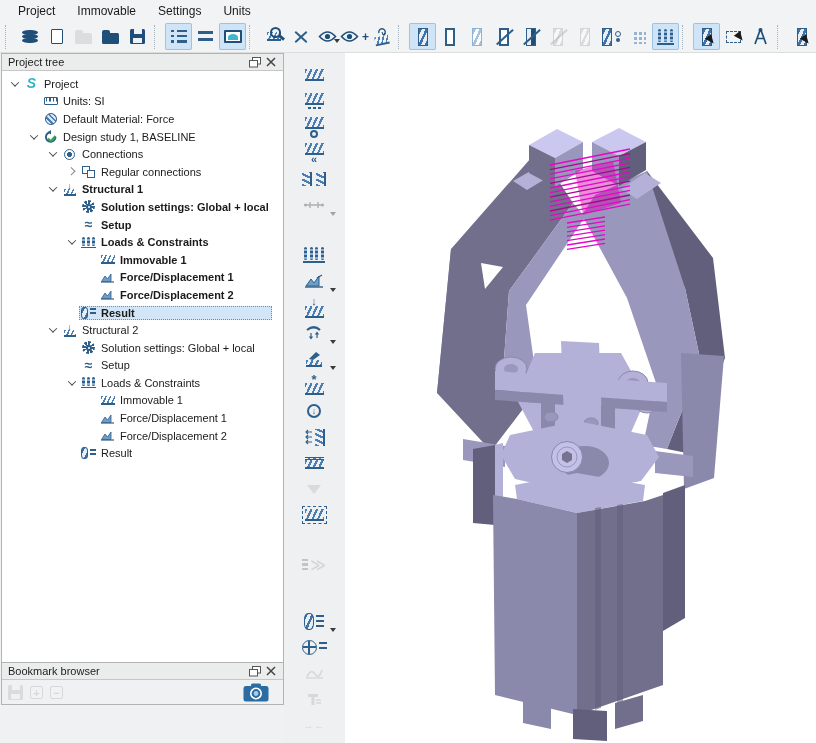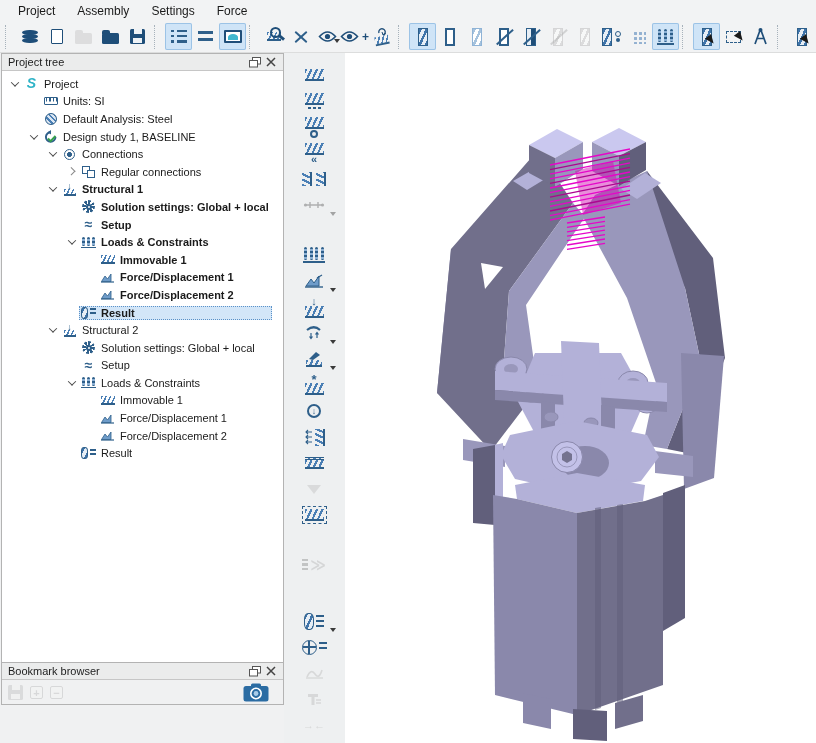--- a/index.html
+++ b/index.html
@@ -124,23 +124,23 @@
   .sqB{position:absolute;right:0;bottom:0;width:8px;height:8px;border:1.6px solid #2e5f8a;background:#fff}
   .gear{width:13px;height:13px;border-radius:50%;background:repeating-conic-gradient(#2e5f8a 0 24deg,transparent 24deg 45deg);display:inline-flex;align-items:center;justify-content:center}
   .gearc{width:6px;height:6px;background:#fff;border:2px solid #2e5f8a;border-radius:50%}
   .pmbox{width:13px;height:13px;border:1.6px solid #aeb8c2;color:#aeb8c2;display:inline-flex;align-items:center;justify-content:center;font-size:11px;font-weight:bold;border-radius:2px;background:#f2f4f6}
 </style>
 </head>
 <body>
 
 <div id="menubar">
     <div class="mitem">Project</div>
-    <div class="mitem">Assembly</div>
+    <div class="mitem">Immovable</div>
     <div class="mitem">Settings</div>
-    <div class="mitem">Force</div>
+    <div class="mitem">Units</div>
   </div>
 <div id="toolbar">
     <div class="tsep"></div>
     <div class="tbtn">
       <span class="vst">
         <i class="dsk"></i>
         <i class="dsk"></i>
         <i class="dsk"></i>
       </span>
     </div>
@@ -318,21 +318,21 @@
           </span>
           <span class="tlbl">Units: SI</span>
         </span>
       </div>
       <div class="trow" style="padding-left: 25px;">
         <span class="chslot"></span>
         <span class="wrap">
           <span class="tico">
             <i class="matc"></i>
           </span>
-          <span class="tlbl">Default Analysis: Steel</span>
+          <span class="tlbl">Default Material: Force</span>
         </span>
       </div>
       <div class="trow" style="padding-left: 25px;">
         <span class="chslot">
           <i class="cv down"></i>
         </span>
         <span class="wrap">
           <span class="tico">
             <svg width="14" height="14">
               <path d="M11.5,7 A4.8,4.8 0 1 1 7,2.2" fill="none" stroke="#2e5f8a" stroke-width="1.9"></path>

